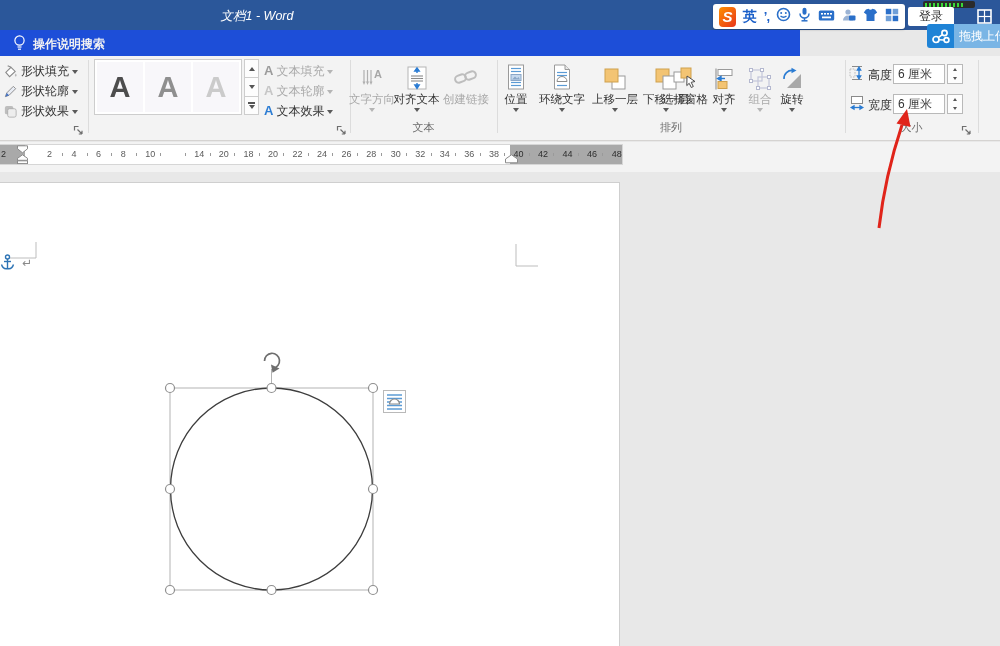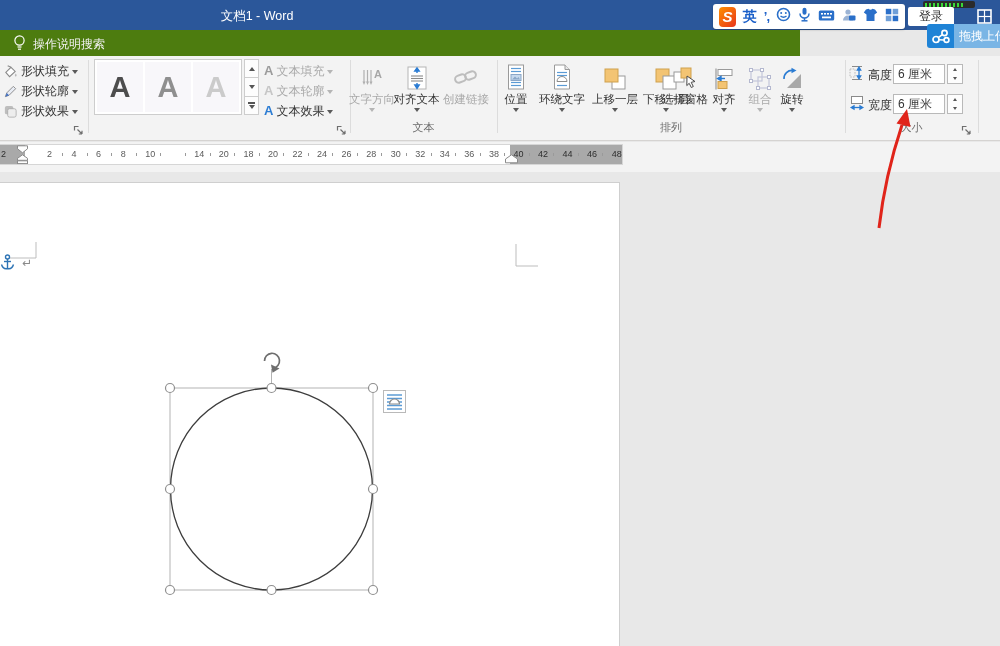--- a/index.html
+++ b/index.html
@@ -1,35 +1,35 @@
 <!DOCTYPE html>
 <html><head>
 <meta charset="utf-8">
 <style>
   * { margin:0; padding:0; box-sizing:border-box; }
   html,body { width:1000px; height:646px; overflow:hidden; }
   body { font-family:"Liberation Sans","DejaVu Sans",sans-serif; position:relative; background:#e8e8e8; }
 
   
   .titlebar { position:absolute; left:0; top:0; width:1000px; height:30px; background:#2b579a; }
-  .doc-title { position:absolute; left:257px; top:8px; transform:translateX(-50%); color:#fff; font-size:12.5px; white-space:nowrap; }
+  .doc-title { position:absolute; left:257px; top:8px; transform:translateX(-50%); color:#fff; font-size:12.5px; white-space:nowrap;font-style:italic; }
   .ime-bar { position:absolute; left:713px; top:4px; width:192px; height:25px; background:#fff; border-radius:3px; display:flex; align-items:center; gap:7px; padding:0 6px; box-shadow:0 1px 2px rgba(0,0,0,.25); }
   .ime-logo { width:20px; height:20px; border-radius:4px; background:linear-gradient(135deg,#ff9000,#e8341c); color:#fff; font-weight:bold; font-style:italic; font-size:15px; line-height:20px; text-align:center; }
   .ime-mode { color:#1a5fc8; font-weight:bold; font-size:14px; }
   .ime-punct { color:#1a5fc8; font-weight:bold; font-size:13px; letter-spacing:-1px; }
   .login-btn { position:absolute; left:908px; top:7px; width:46px; height:19px; background:#fff; border-radius:2px; color:#333; font-size:12px; text-align:center; line-height:19px; }
   .mem-meter { position:absolute; left:923px; top:1px; width:52px; height:7px; background:#2b2b2b; border-radius:2px; overflow:hidden; }
   .mem-meter .fill { position:absolute; left:2px; top:1.5px; right:10px; bottom:1.5px; background:repeating-linear-gradient(90deg,#39d839 0 2px,transparent 2px 4px); }
   .win-icon { position:absolute; left:977px; top:9px; }
   .netdisk { position:absolute; left:927px; top:24px; height:24px; display:flex; z-index:6; }
   .netdisk .logo { width:27px; background:#1f83d6; border-radius:3px 0 0 3px; display:flex; align-items:center; justify-content:center; }
   .netdisk .lbl { width:46px; background:#7ab5e5; color:#fff; font-size:12px; line-height:24px; padding-left:5px; white-space:nowrap; overflow:hidden; }
 
   
-  .tellme { position:absolute; left:0; top:30px; width:800px; height:26px; background:#4d7c0f; }
+  .tellme { position:absolute; left:0; top:30px; width:800px; height:26px; background:#1d4ed8;font-weight:bold; }
   .tellme .txt { position:absolute; left:33px; top:6px; color:#f2f2f2; font-size:12px; }
   .tellme svg { position:absolute; left:11px; top:4px; }
 
   
   .ribbon { position:absolute; left:0; top:56px; width:1000px; height:85px; background:#f3f3f3; border-bottom:1px solid #d5d3d1; }
   .vsep { position:absolute; top:4px; height:73px; width:1px; background:#dcdcdc; }
   .grplabel { position:absolute; top:64px; font-size:11px; color:#6b6b6b; text-align:center; }
   .sbtn { position:absolute; height:18px; display:flex; align-items:center; gap:3px; font-size:12px; color:#333; white-space:nowrap; }
   .sbtn.disabled { color:#a9a9a9; }
   .bigbtn { position:absolute; top:2px; display:flex; flex-direction:column; align-items:center; }

